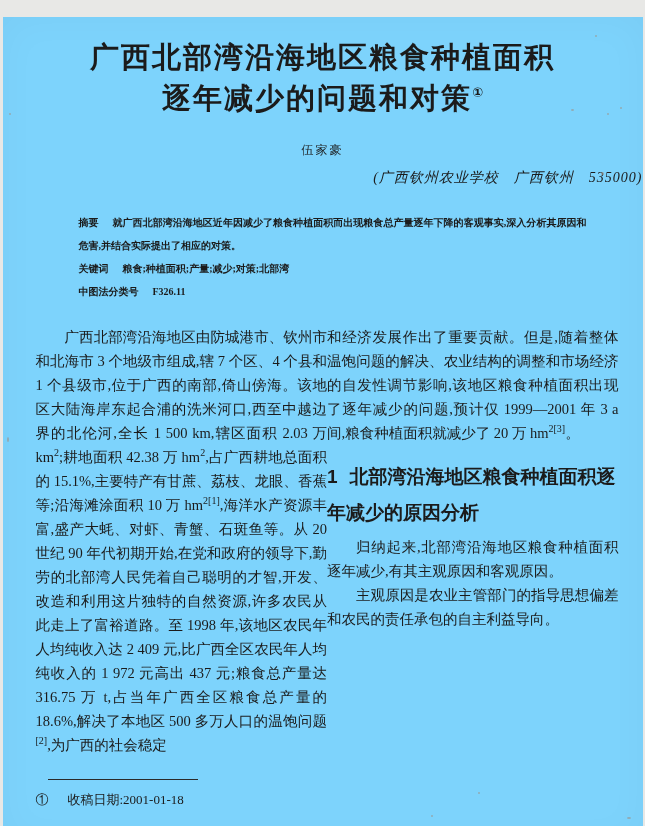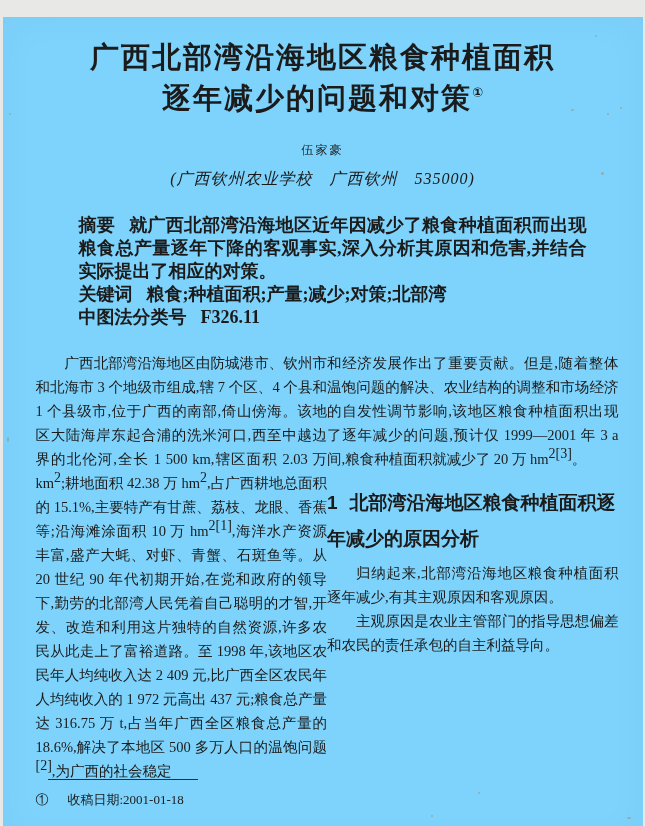--- a/index.html
+++ b/index.html
@@ -30,29 +30,29 @@
     letter-spacing:0;
   }
   .author {
     margin-top:26px;
     text-align:center;
     font-size:12px;
     letter-spacing:2px;
   }
   .affiliation {
     margin-top:10px;
-    text-align:center;
-    font-size:16px;
+    text-align:right;
+    font-size:14px;
     font-style:italic;
     letter-spacing:1px;
   }
   
   .abstract-block {
     margin:24px 56px 0 76px;
-    font-size:18px;
+    font-size:10px;
     line-height:23px;
     font-weight:600;
     text-align:justify;
   }
   .abstract-block .label {
     font-family:"Liberation Sans","DejaVu Sans",sans-serif;
     font-weight:700;
     margin-right:14px;
   }
   
@@ -65,21 +65,21 @@
     flex:1;
     min-width:0;
     font-size:14.5px;
     line-height:24px;
     text-align:justify;
   }
   .col p { margin:0; }
   .col p.indent { text-indent:2em; }
   .col p.spaced { margin-top:6px; }
   sup.ref {
-    font-size:14px;
+    font-size:10px;
     line-height:0;
     vertical-align:super;
   }
   .section-heading {
     margin:14px 0 4px 0;
     font-family:"Liberation Sans","DejaVu Sans",sans-serif;
     font-weight:700;
     font-size:19px;
     line-height:36px;
     text-align:left;

